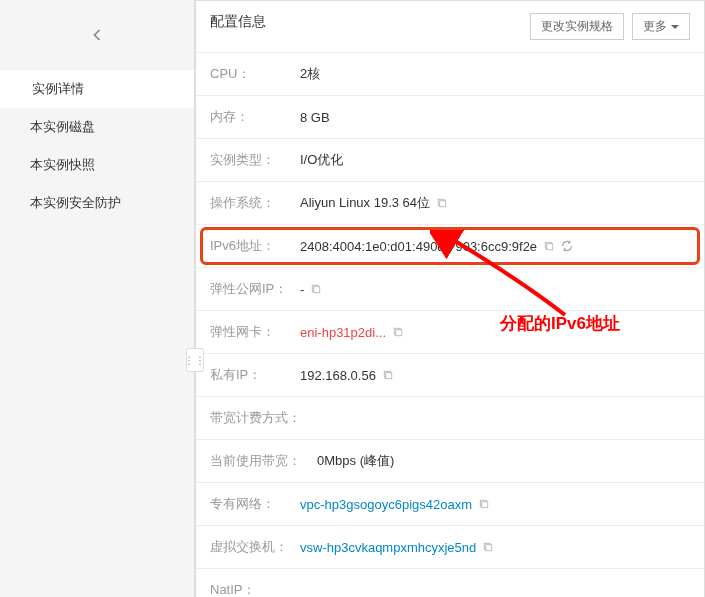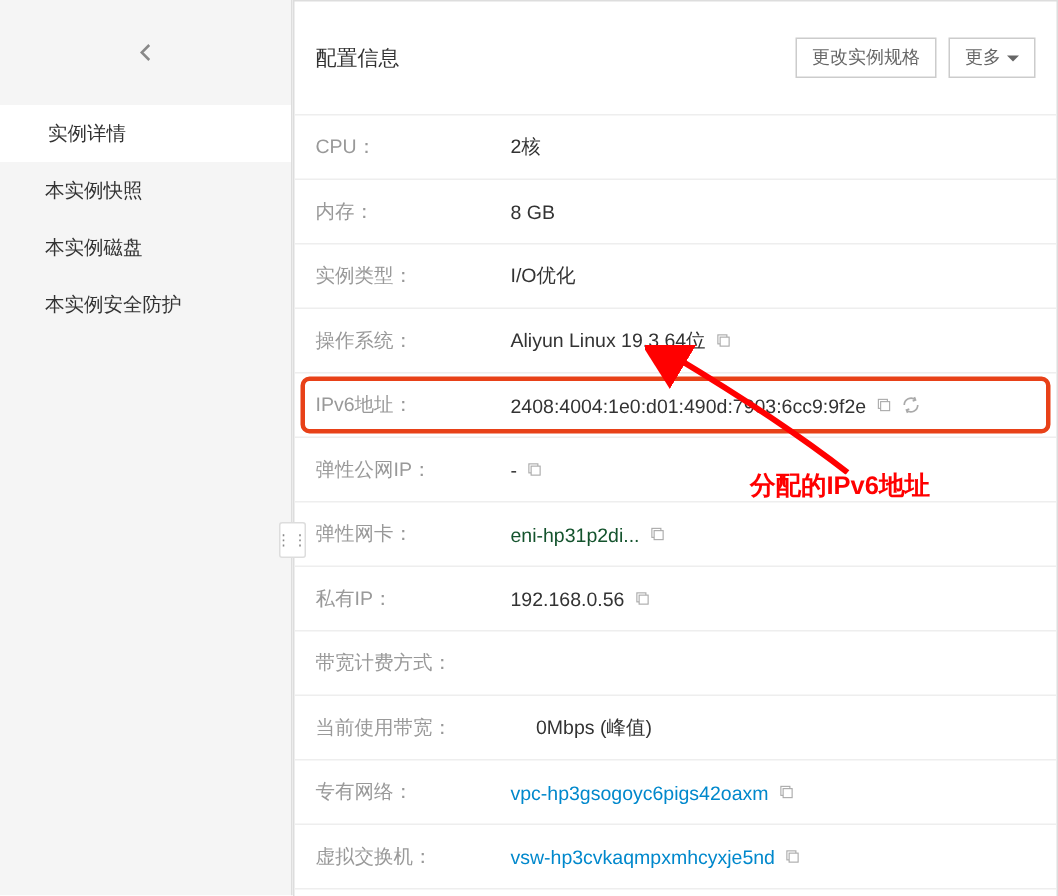--- a/index.html
+++ b/index.html
@@ -66,23 +66,22 @@
       position: relative;
     }
     
     .panel {
       border: 1px solid #ddd;
       margin: 0;
     }
     
     .panel-header {
       display: flex;
-      align-items: center;
       justify-content: space-between;
-      padding: 24px 14px;
+      padding: 12px 14px;
       border-bottom: 1px solid #eee;
     }
     
     .panel-title {
       font-size: 14px;
       color: #333;
     }
     
     .header-actions {
       display: flex;
@@ -100,21 +99,20 @@
       align-items: center;
       gap: 4px;
     }
     
     .info-row {
       display: flex;
       padding: 12px 14px;
       border-bottom: 1px solid #eee;
       font-size: 13px;
       min-height: 42px;
-      gap: 40px;
     }
     
     .info-label {
       color: #999;
       min-width: 78px;
       flex-shrink: 0;
     }
     
     .info-value {
       color: #333;
@@ -206,24 +204,24 @@
     <div class="back-btn">
       <svg viewBox="0 0 24 24">
           <polyline points="15 18 9 12 15 6"></polyline>
         </svg>
     </div>
     <div class="nav-list">
       <div class="nav-item active">
         <span>实例详情</span>
       </div>
       <div class="nav-item">
+        <span>本实例磁盘</span>
+      </div>
+      <div class="nav-item">
         <span>本实例快照</span>
-      </div>
-      <div class="nav-item">
-        <span>本实例磁盘</span>
       </div>
       <div class="nav-item">
         <span>本实例安全防护</span>
       </div>
     </div>
   </div>
 
   <div class="main">
     <div class="panel">
       <div class="panel-header">
@@ -296,21 +294,21 @@
                 <rect x="3" y="3" width="8" height="8" stroke="currentColor" fill="none"></rect>
                 <rect x="5" y="5" width="8" height="8" stroke="currentColor" fill="#fff"></rect>
               </svg>
           </span>
         </span>
       </div>
 
       <div class="info-row">
         <span class="info-label">弹性网卡：</span>
         <span class="info-value">
-          <span class="link" style="color:#14532d">eni-hp31p2di...</span>
+          <span class="link" style="color:#ef4444">eni-hp31p2di...</span>
           <span class="copy-icon">
             <svg viewBox="0 0 16 16" fill="currentColor">
                 <rect x="3" y="3" width="8" height="8" stroke="currentColor" fill="none"></rect>
                 <rect x="5" y="5" width="8" height="8" stroke="currentColor" fill="#fff"></rect>
               </svg>
           </span>
         </span>
       </div>
 
       <div class="info-row">

